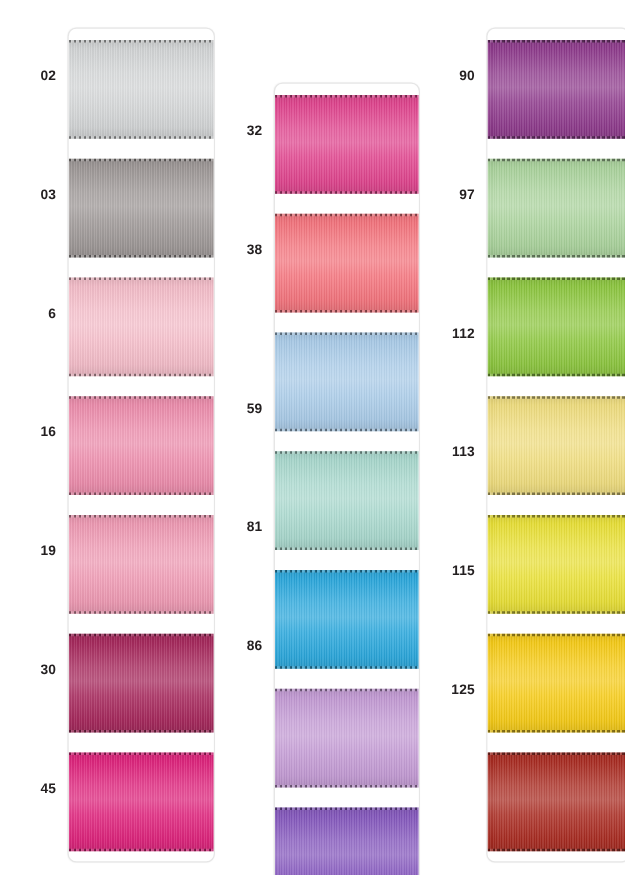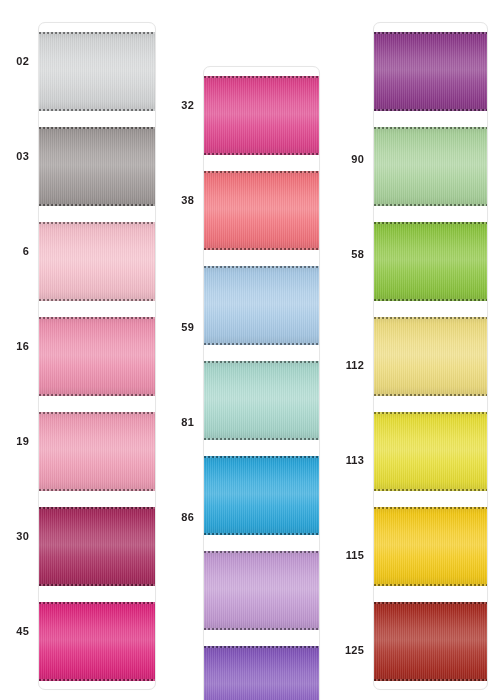--- a/index.html
+++ b/index.html
@@ -19,21 +19,21 @@
     position: absolute;
     left: 0;
     top: 0;
     width: 500px;
     height: 700px;
     background: #ffffff;
   }
 
   .columns {
     position: absolute;
-    left: 0;
+    left: 16px;
     top: 0;
     width: 436px;
     height: 700px;
     display: flex;
     flex-direction: row;
   }
 
   .column {
     position: relative;
     flex: 0 0 auto;
@@ -52,21 +52,21 @@
     position: relative;
     flex: 0 0 auto;
     width: 38px;
     padding-top: 22px;
     padding-bottom: 10px;
     box-sizing: border-box;
     display: flex;
     flex-direction: column;
   }
   .col-1 .label-gutter { width: 35px; }
-  .col-2 .label-gutter { width: 38px; justify-content: flex-end; }
+  .col-2 .label-gutter { width: 38px; }
 
   .card {
     position: relative;
     flex: 0 0 auto;
     width: 118px;
     margin-top: 22px;
     margin-bottom: 10px;
     background: #ffffff;
     border: 1px solid #e6e6e6;
     border-radius: 7px;
@@ -361,21 +361,21 @@
       </div>
     </div>
 
     <div class="column col-2">
       <div class="label-gutter">
         <div class="swatch-label-slot">
           <span class="swatch-label">90</span>
         </div>
         <div class="swatch-label-gap"></div>
         <div class="swatch-label-slot">
-          <span class="swatch-label">58</span>
+          <span class="swatch-label">97</span>
         </div>
         <div class="swatch-label-gap"></div>
         <div class="swatch-label-gap"></div>
         <div class="swatch-label-slot">
           <span class="swatch-label">112</span>
         </div>
         <div class="swatch-label-gap"></div>
         <div class="swatch-label-slot">
           <span class="swatch-label">113</span>
         </div>

